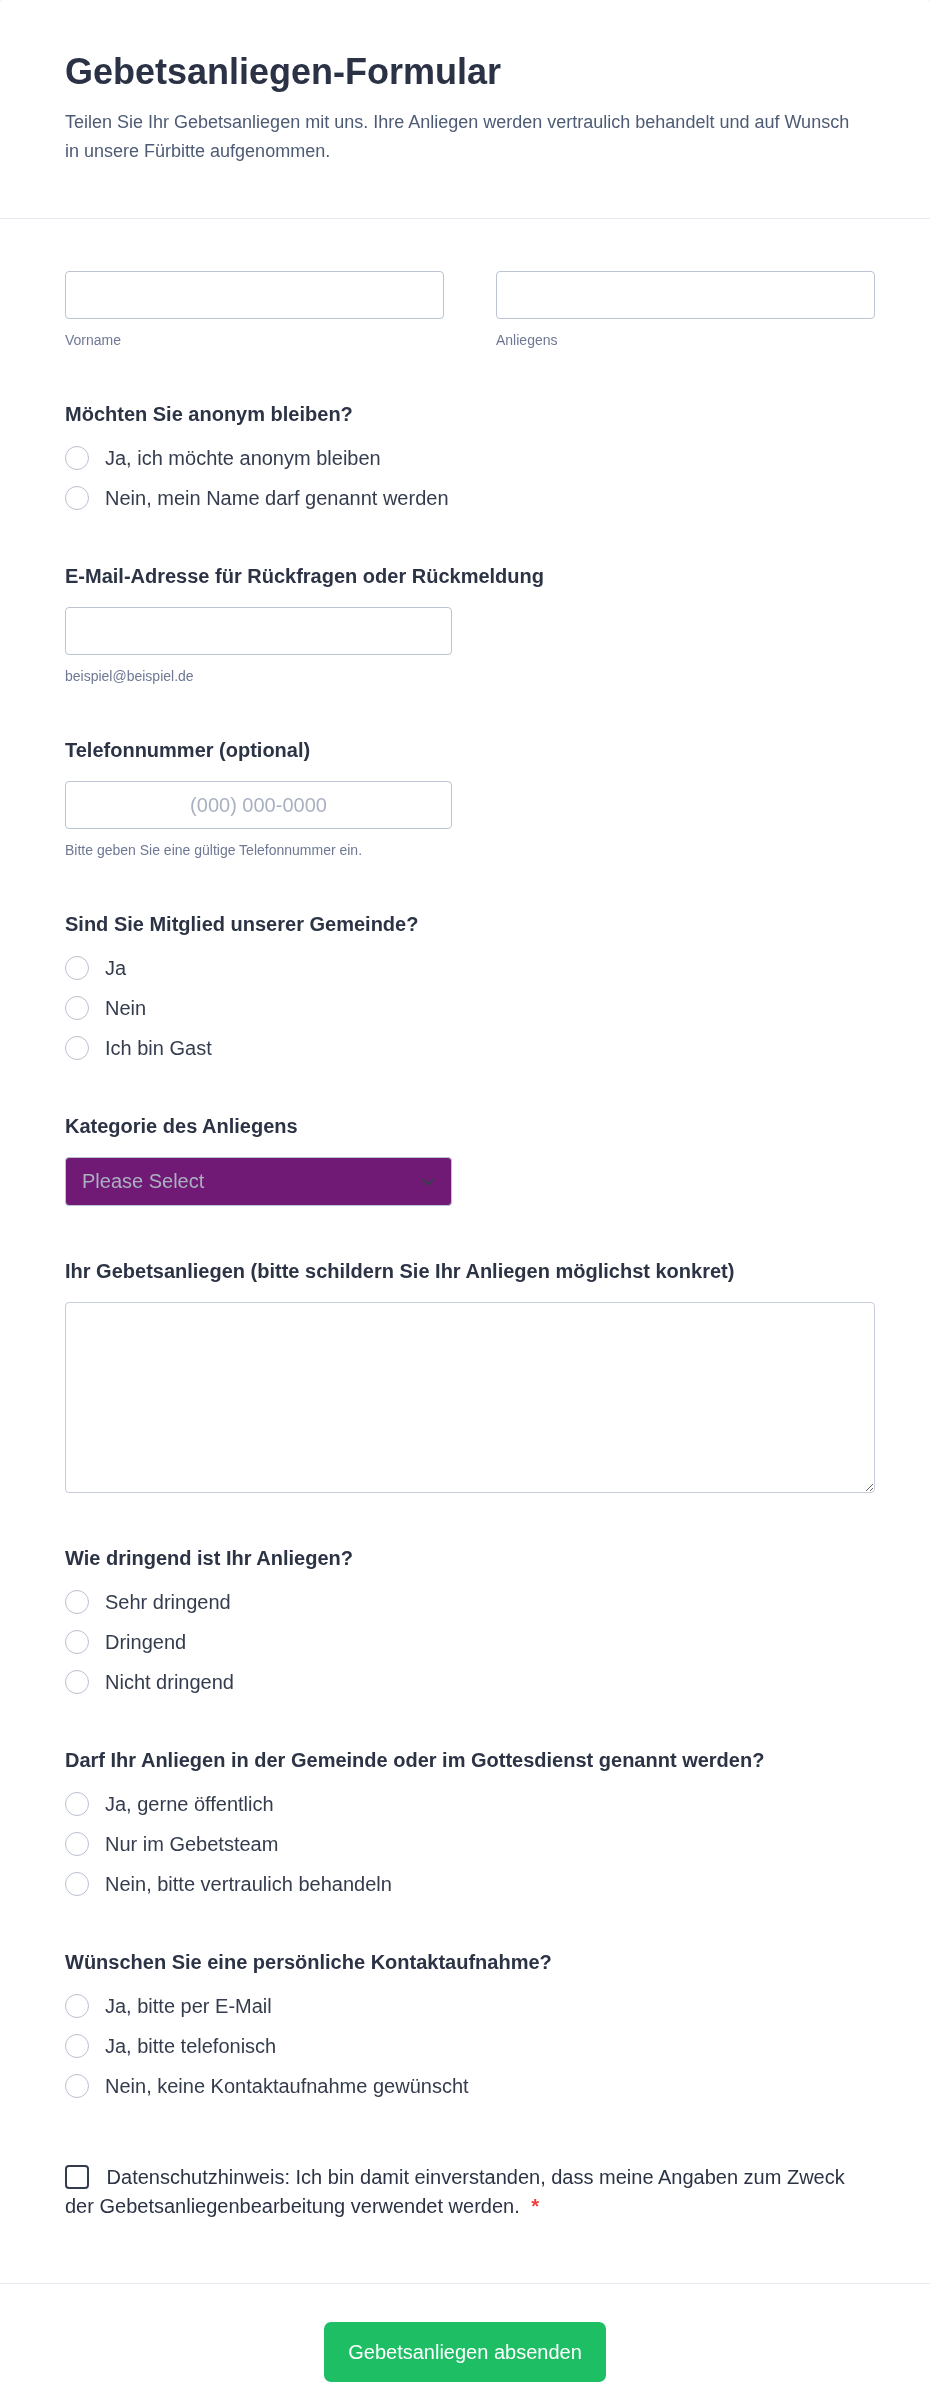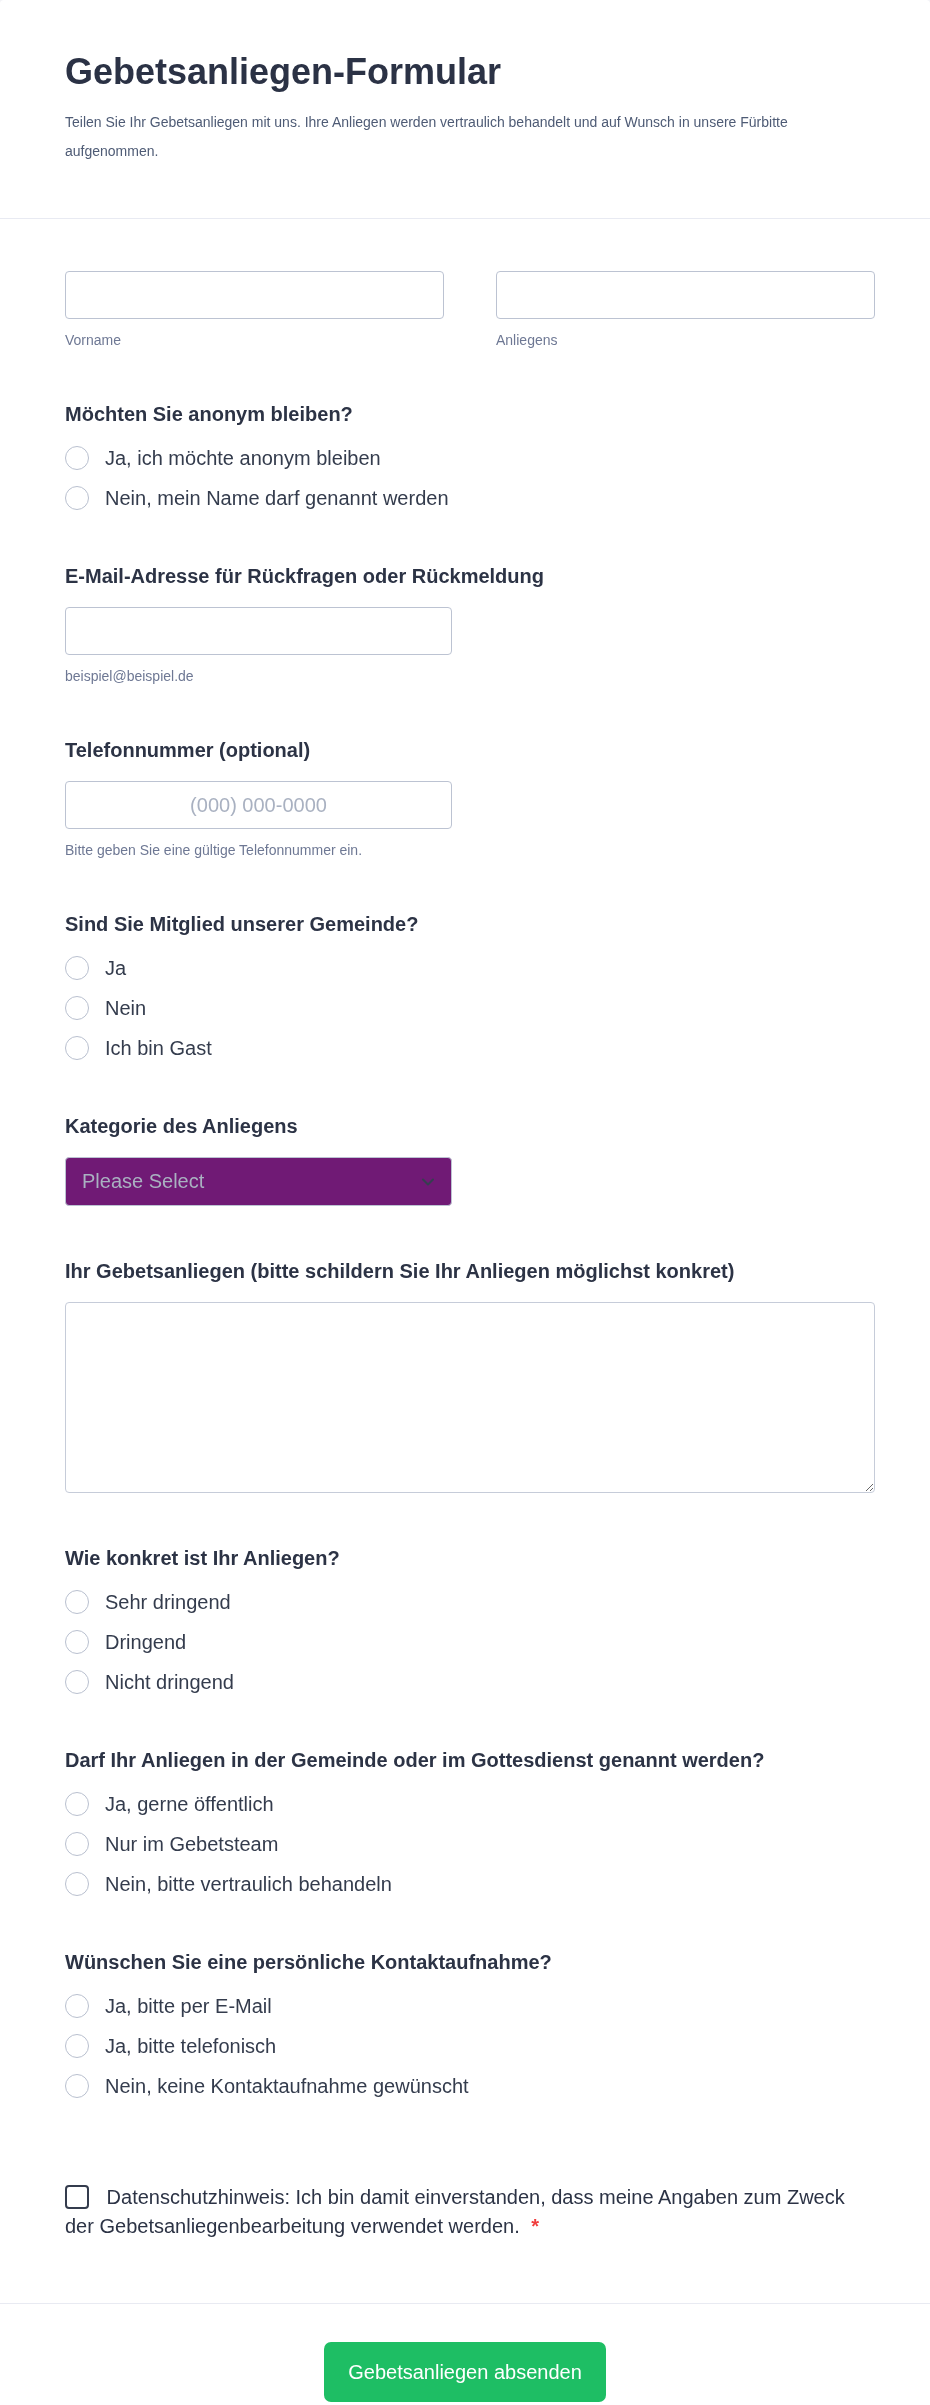--- a/index.html
+++ b/index.html
@@ -2,21 +2,21 @@
 <html><head>
 <meta charset="utf-8">
 <style>
   html,body{margin:0;padding:0;background:#f3f3f7;}
   body{width:930px;font-family:"Liberation Sans","DejaVu Sans",sans-serif;color:#2c3345;}
   .page{width:930px;min-height:2405px;background:#ffffff;border-radius:4px;box-sizing:border-box;}
 
   
   .form-header{padding:50px 65px 52px 65px;border-bottom:1px solid #e8eaf2;}
   .form-title{margin:0;font-size:36px;line-height:44px;font-weight:700;color:#2b3245;}
-  .form-subtitle{margin:14px 8px 0 0;font-size:14px;line-height:29px;color:#4e5b75;max-width:785px;}
+  .form-subtitle{margin:14px 8px 0 0;font-size:18px;line-height:29px;color:#4e5b75;max-width:785px;}
 
   
   .form-body{padding:0 55px 62px 65px;}
   .block{margin-top:52px;}
   .q-label{font-size:20px;line-height:26px;font-weight:600;color:#2c3345;margin-bottom:18px;}
 
   .text-input{display:block;width:387px;height:48px;box-sizing:border-box;border:1px solid #bcc3d2;
     border-radius:4px;padding:0 14px;font-family:inherit;font-size:20px;color:#2c3345;outline:none;background:#fff;text-align:center;}
   .text-input::placeholder{color:#a9b1c1;}
   .two-col{display:flex;gap:52px;}
@@ -32,21 +32,21 @@
   .radio-label{font-size:20px;line-height:26px;color:#343c4d;}
 
   .select-box{width:387px;height:49px;box-sizing:border-box;border:1px solid #bcc3d2;border-radius:4px;
     display:flex;align-items:center;justify-content:space-between;padding:0 14px 0 16px;background:#701a75;cursor:pointer;}
   .select-value{font-size:20px;color:#a9b1c1;}
   .chevron{width:18px;height:18px;flex-shrink:0;}
 
   .textarea-input{display:block;width:810px;height:191px;box-sizing:border-box;border:1px solid #c6ccd9;
     border-radius:4px;padding:12px 14px;font-family:inherit;font-size:20px;color:#2c3345;outline:none;resize:vertical;}
 
-  .privacy-block{margin-top:84px;max-width:790px;font-size:20px;line-height:29px;color:#2c3345;}
+  .privacy-block{margin-top:64px;max-width:790px;font-size:20px;line-height:29px;color:#2c3345;}
   .checkbox{appearance:none;-webkit-appearance:none;width:24px;height:24px;box-sizing:border-box;margin:0 12px 0 0;
     border:2px solid #343c4d;border-radius:4px;background:#fff;vertical-align:-5px;cursor:pointer;}
   .req-star{color:#f03e3e;font-weight:700;margin-left:6px;}
 
   
   .form-footer{border-top:1px solid #e8eaf2;padding:38px 0 48px 0;text-align:center;}
   .submit-btn{min-width:280px;height:60px;border:none;border-radius:7px;background:#1ebe64;color:#ffffff;
     font-family:inherit;font-size:20px;font-weight:500;padding:0 24px;cursor:pointer;}
 </style>
 </head>
@@ -127,21 +127,21 @@
         </svg>
       </div>
     </section>
 
     <section class="block">
       <div class="q-label">Ihr Gebetsanliegen (bitte schildern Sie Ihr Anliegen möglichst konkret)</div>
       <textarea class="textarea-input" style=""></textarea>
     </section>
 
     <section class="block">
-      <div class="q-label">Wie konkret ist Ihr Anliegen?</div>
+      <div class="q-label">Wie dringend ist Ihr Anliegen?</div>
       <div class="radio-group">
         <label class="radio-row">
           <span class="radio-dot"></span>
           <span class="radio-label">Sehr dringend</span>
         </label>
         <label class="radio-row">
           <span class="radio-dot"></span>
           <span class="radio-label">Dringend</span>
         </label>
         <label class="radio-row">

